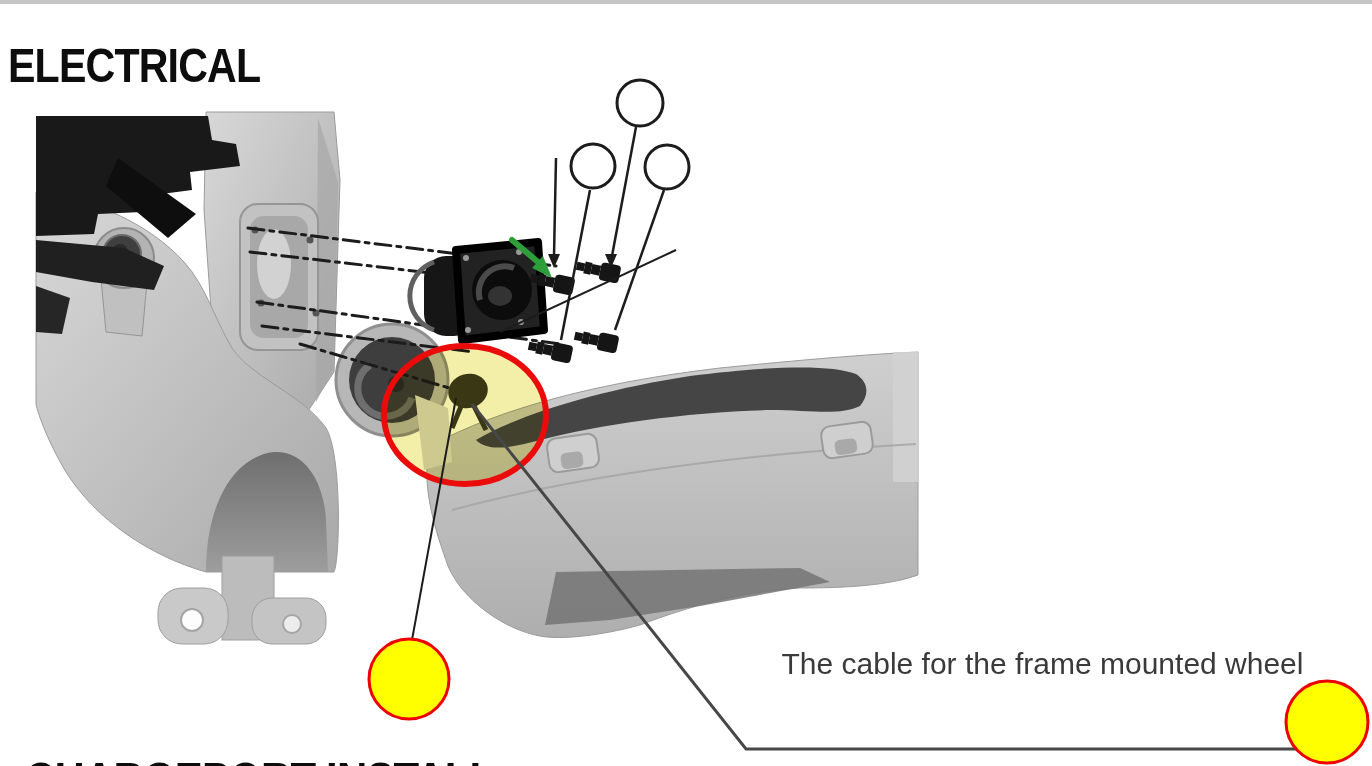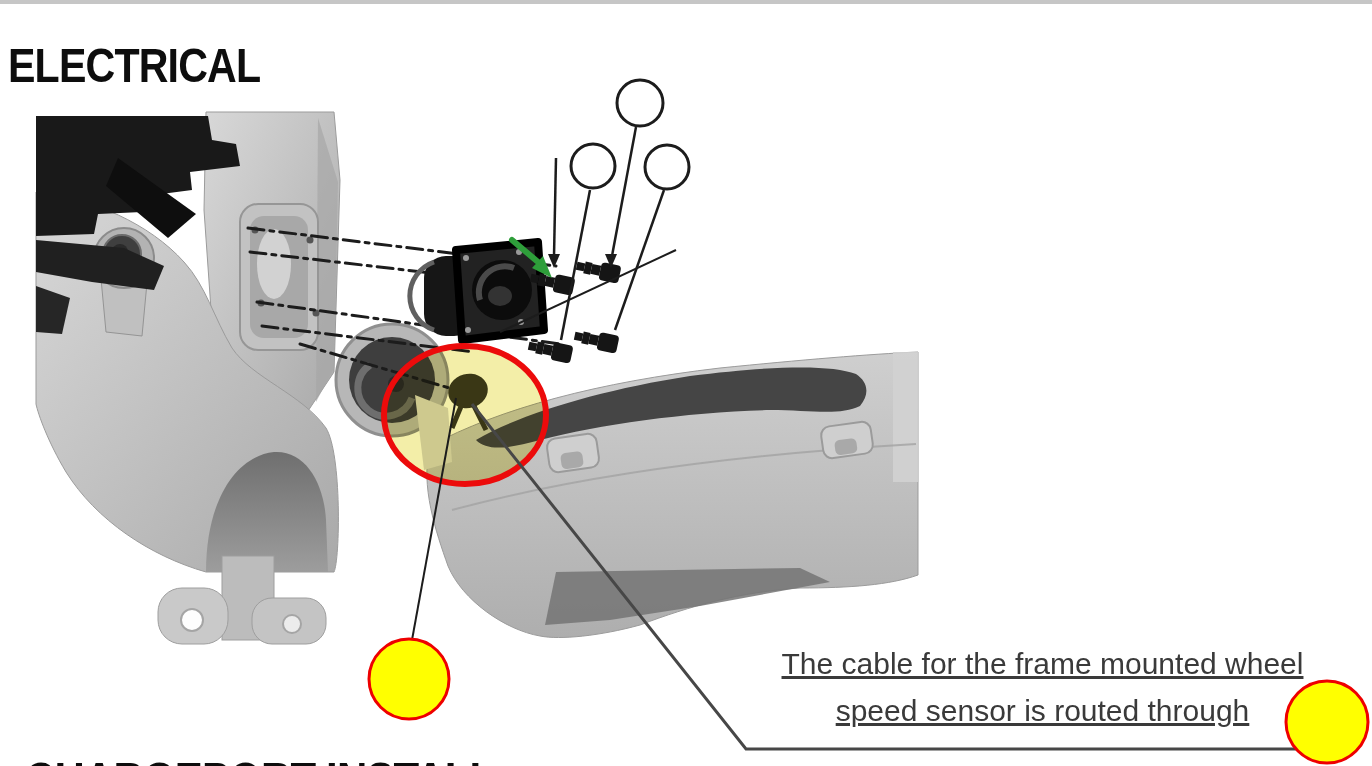--- a/index.html
+++ b/index.html
@@ -5,21 +5,21 @@
   html,body{margin:0;padding:0;background:#ffffff;}
   body{width:1372px;height:766px;position:relative;overflow:hidden;
        font-family:"Liberation Sans", sans-serif;}
   .top-bar{position:absolute;left:0;top:0;width:1372px;height:4px;background:#c6c6c6;}
   .heading{position:absolute;font-weight:bold;color:#0d0d0d;white-space:nowrap;
            letter-spacing:-1px;transform:scaleX(.84);transform-origin:left center;line-height:1;}
   #h-electrical{left:8px;top:8px;font-size:49px;}
   #h-chargeport{left:25px;top:714px;font-size:50px;}
   #diagram-svg{position:absolute;left:0;top:0;z-index:1;}
   .annotation{position:absolute;left:735px;top:640px;width:615px;z-index:2;
-              font-size:30px;line-height:47px;color:#3a3a3a;text-align:center;text-decoration:underline;}
+              font-size:30px;line-height:47px;color:#3a3a3a;text-align:center;}
   .marker-right{position:absolute;left:1282px;top:677px;z-index:3;}
 </style>
 </head>
 <body>
 
 <div class="top-bar"></div>
 
 <h1 id="h-electrical" class="heading">ELECTRICAL</h1>
 
 <svg id="diagram-svg" width="1372" height="766" viewBox="0 0 1372 766">
@@ -188,20 +188,19 @@
   <g fill="none">
     <line x1="456" y1="398" x2="412" y2="640" stroke="#1c1c1c" stroke-width="2"></line>
     <polyline points="472,404 746,749 1306,749" stroke="#474747" stroke-width="3"></polyline>
   </g>
 
   <circle cx="409" cy="679" r="40" stroke-width="3" fill="#ffff00" stroke="#ee0000"></circle>
 </svg>
 
 <div class="annotation">
   <div>The cable for the frame mounted wheel</div>
-  <div>speed sensor is routed through</div>
 </div>
 
 <svg class="marker-right" width="90" height="90">
   <circle cx="45" cy="45" r="41" stroke-width="3" fill="#ffff00" stroke="#ee0000"></circle>
 </svg>
 
 <h2 id="h-chargeport" class="heading">CHARGEPORT INSTALL</h2>
 
 </body></html>

